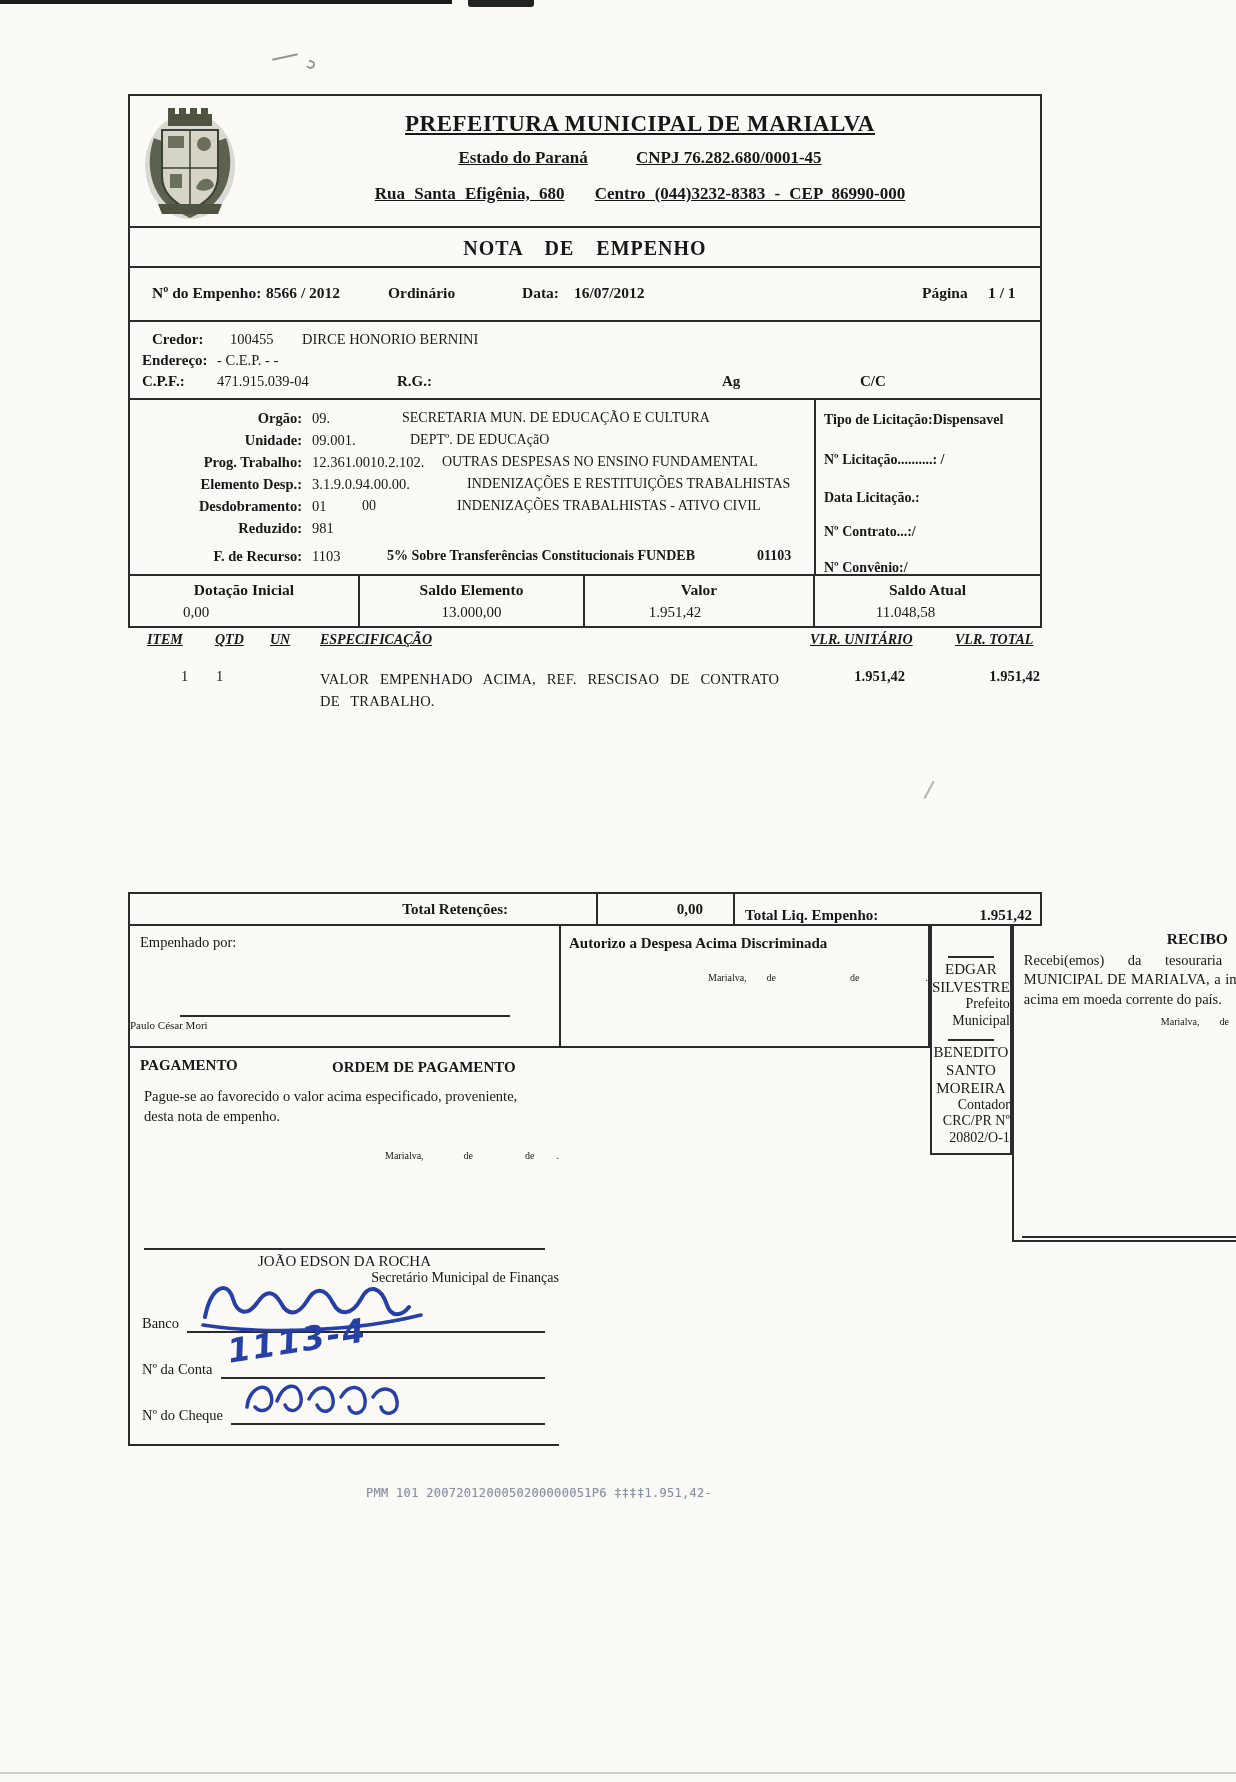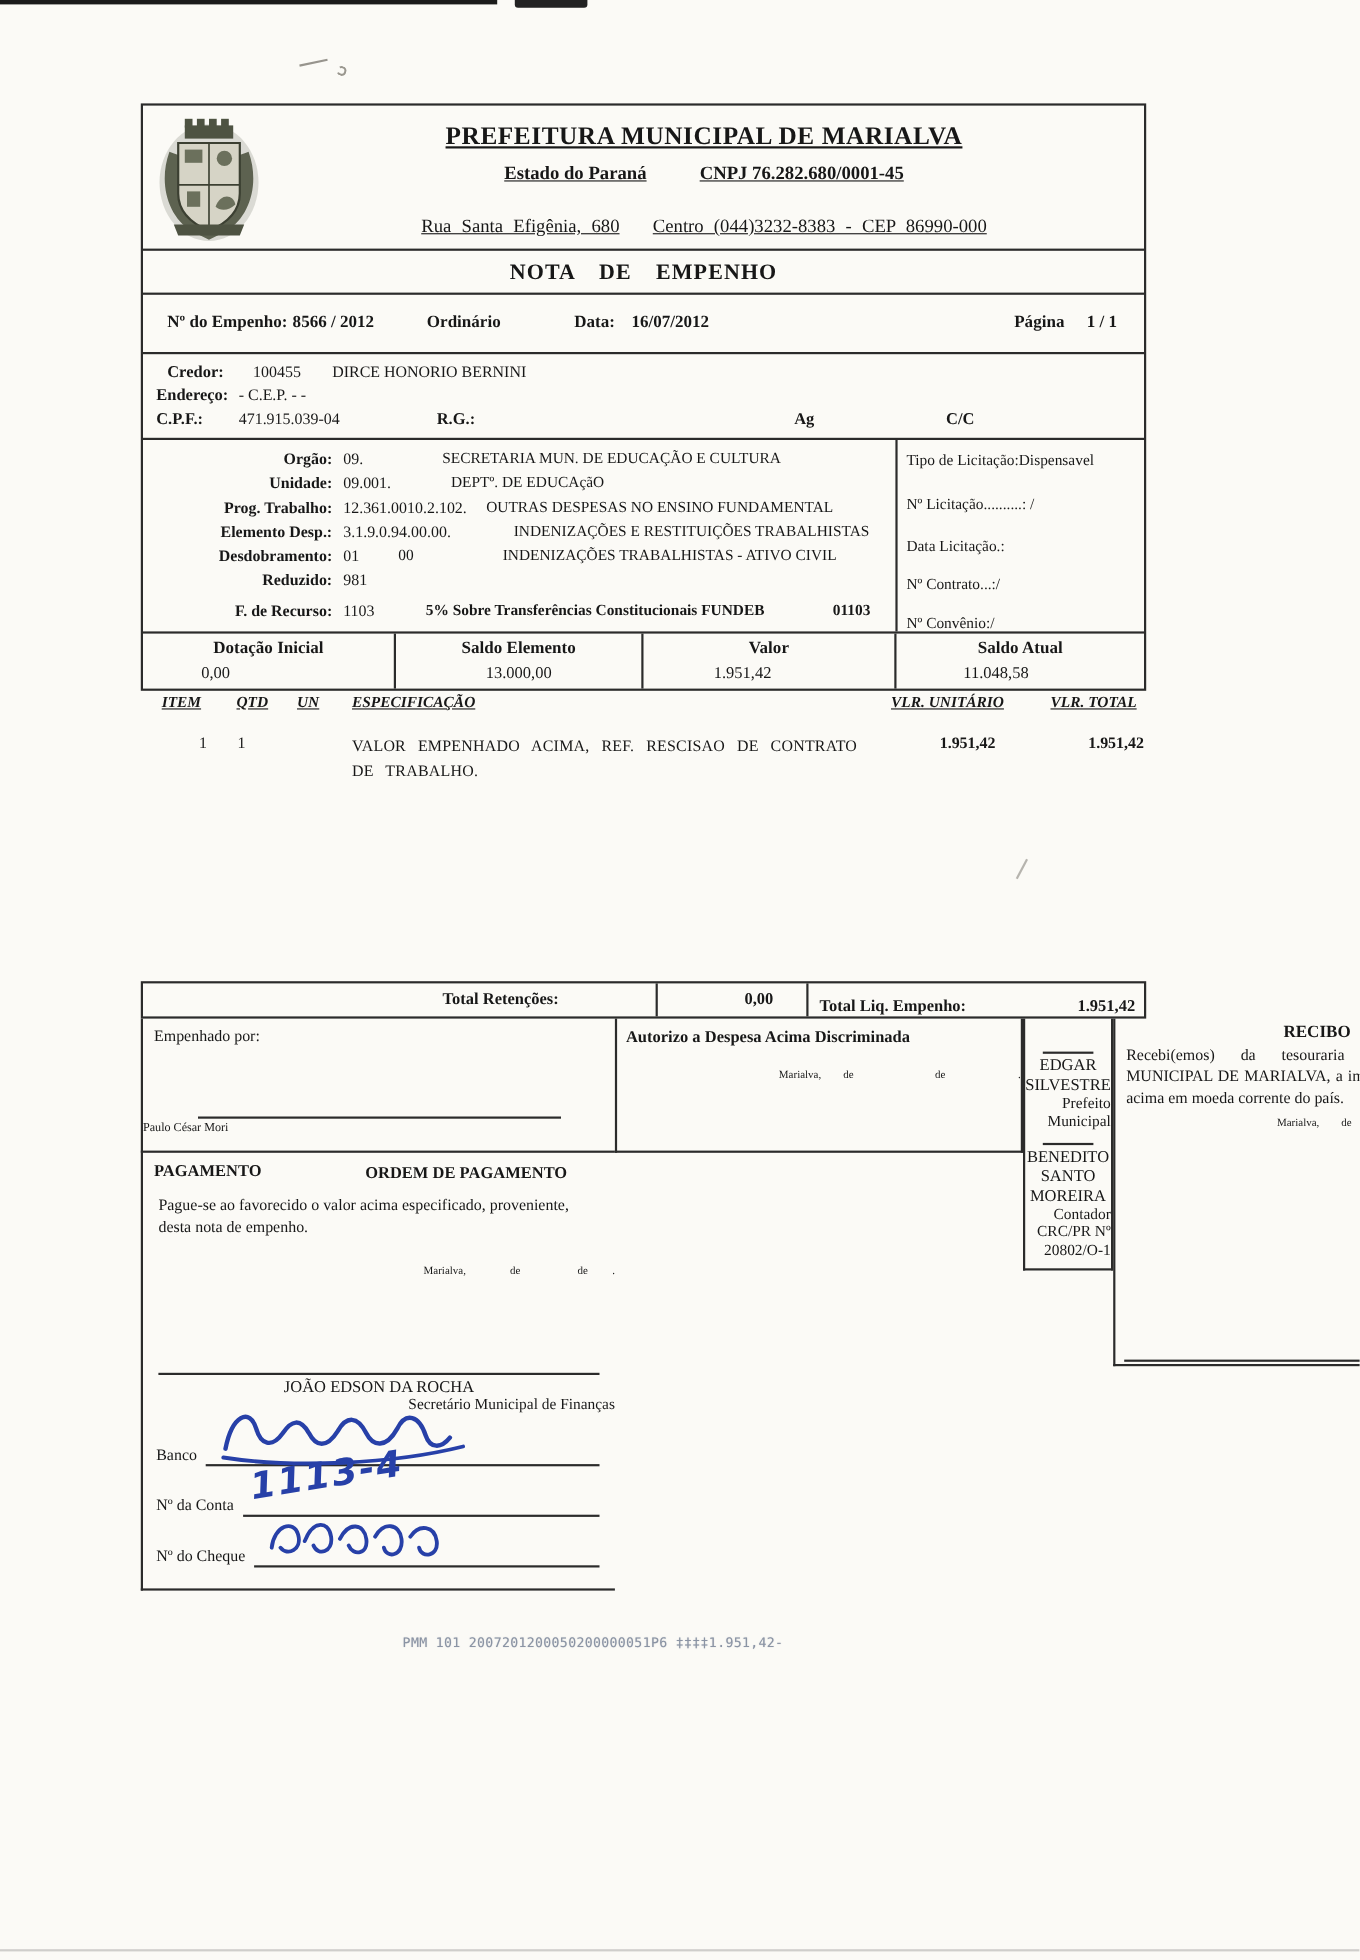--- a/index.html
+++ b/index.html
@@ -19,21 +19,21 @@
 .row-b{border-bottom:2px solid #2b2b2b}
 
 
 .hdr-box{height:132px;position:relative}
 .logo{position:absolute;left:14px;top:8px;width:92px;height:116px}
 .hdr-text{position:absolute;left:110px;right:0;top:0;text-align:center}
 .hdr-title{margin-top:14px;font-size:23px;font-weight:bold;text-decoration:underline;letter-spacing:.5px}
 .hdr-l2{margin-top:10px;font-size:17px;font-weight:bold}
 .hdr-l2 .seg{text-decoration:underline}
 .hdr-l2 .seg+.seg{margin-left:44px}
-.hdr-l3{margin-top:28px;font-size:17px;font-weight:normal}
+.hdr-l3{margin-top:16px;font-size:17px;font-weight:bold}
 .hdr-l3 .seg{text-decoration:underline;word-spacing:5px}
 .hdr-l3 .seg+.seg{margin-left:26px}
 
 .nota-row{height:40px;text-align:center;font-size:20px;font-weight:bold;padding-top:8px;word-spacing:16px;letter-spacing:1px}
 
 .emp-row{height:54px;position:relative;font-size:15.5px;font-weight:bold}
 .emp-row span{position:absolute;top:16px;white-space:nowrap}
 .e1{left:22px}.e2{left:136px}.e3{left:258px}.e4{left:392px}.e5{left:444px}.e6{left:792px}.e7{left:858px}
 
 .credor{height:78px;position:relative;font-size:15px}
@@ -44,21 +44,21 @@
 .cr6{left:12px;top:50px}.cr7{left:87px;top:51px;font-size:14.5px}.cr8{left:267px;top:50px}.cr9{left:592px;top:50px}.cr10{left:730px;top:50px}
 
 .classif{height:176px;position:relative;font-size:14.5px}
 .cl-row{position:absolute;left:0;width:604px;height:20px}
 .r1{top:10px}.r2{top:32px}.r3{top:54px}.r4{top:76px}.r5{top:98px}.r6{top:120px}.r7{top:148px}
 .cl-lab{position:absolute;left:0;width:172px;text-align:right;font-weight:bold;white-space:nowrap}
 .cl-cod{position:absolute;left:182px;white-space:nowrap}
 .cl-desc{position:absolute;white-space:nowrap;font-size:14px}
 .d1{left:272px}.d2{left:280px}.d3{left:312px}.d4{left:337px}.d5{left:327px}.dc2{left:232px}
 .rec-desc{left:257px;font-weight:bold}.rec-num{left:627px;font-weight:bold}
-.licit{position:absolute;left:684px;top:0;width:228px;height:100%;border-left:2px solid #2b2b2b;font-size:14px;font-weight:normal}
+.licit{position:absolute;left:684px;top:0;width:228px;height:100%;border-left:2px solid #2b2b2b;font-size:14px;font-weight:bold}
 .licit div{position:absolute;left:8px;white-space:nowrap}
 .l1{top:12px}.l2{top:52px}.l3{top:90px}.l4{top:124px}.l5{top:160px}
 
 .saldos{height:50px;display:flex;text-align:center}
 .sal-c{border-right:2px solid #2b2b2b;padding-top:5px}
 .sc1{width:230px}.sc2{width:225px}.sc3{width:230px}.sc4{flex:1;border-right:none}
 .sal-h{font-weight:bold;font-size:15.5px}
 .sal-v{font-size:15px;margin-top:3px}
 .sc1 .sal-v{transform:translateX(-48px)}
 .sc3 .sal-v{transform:translateX(-24px)}

